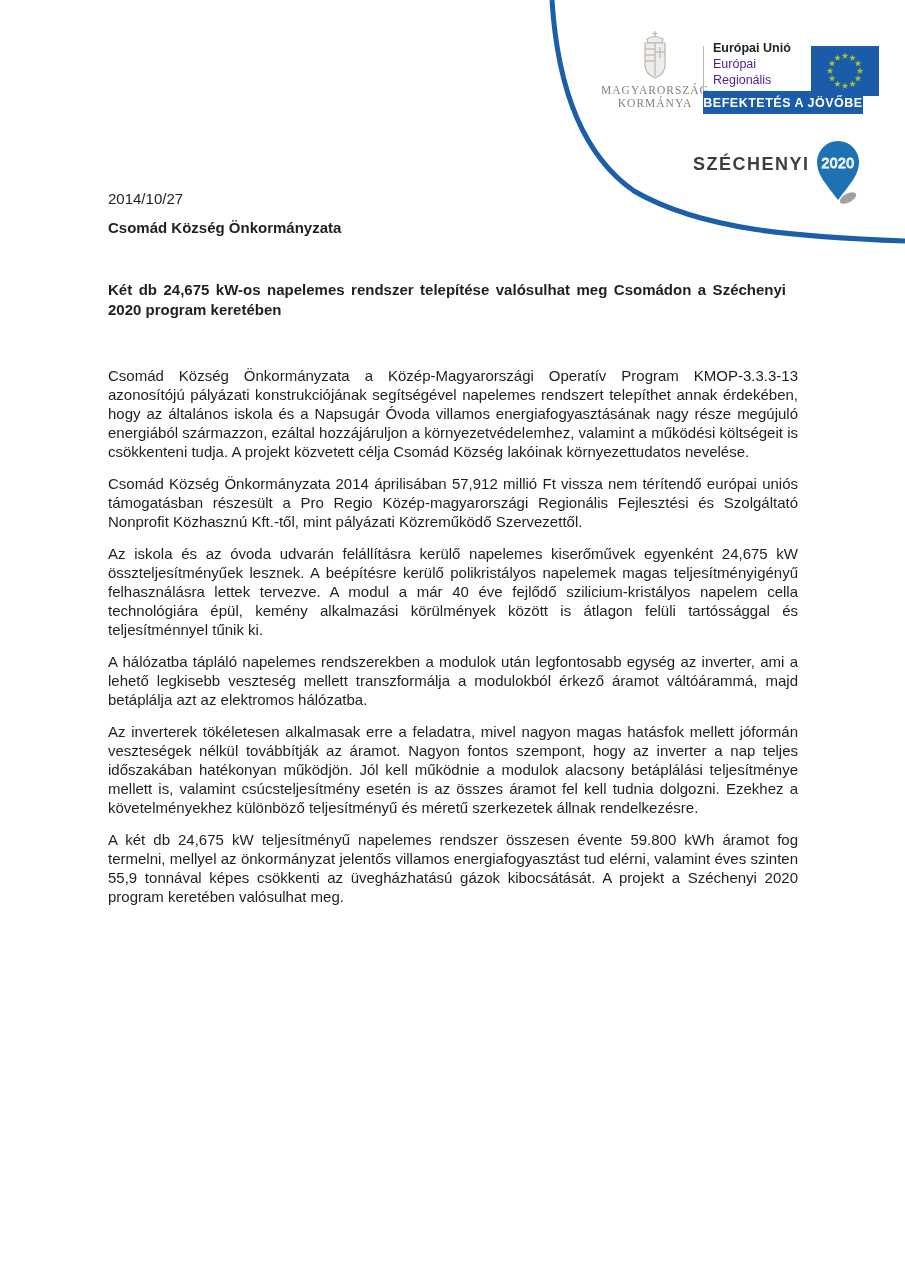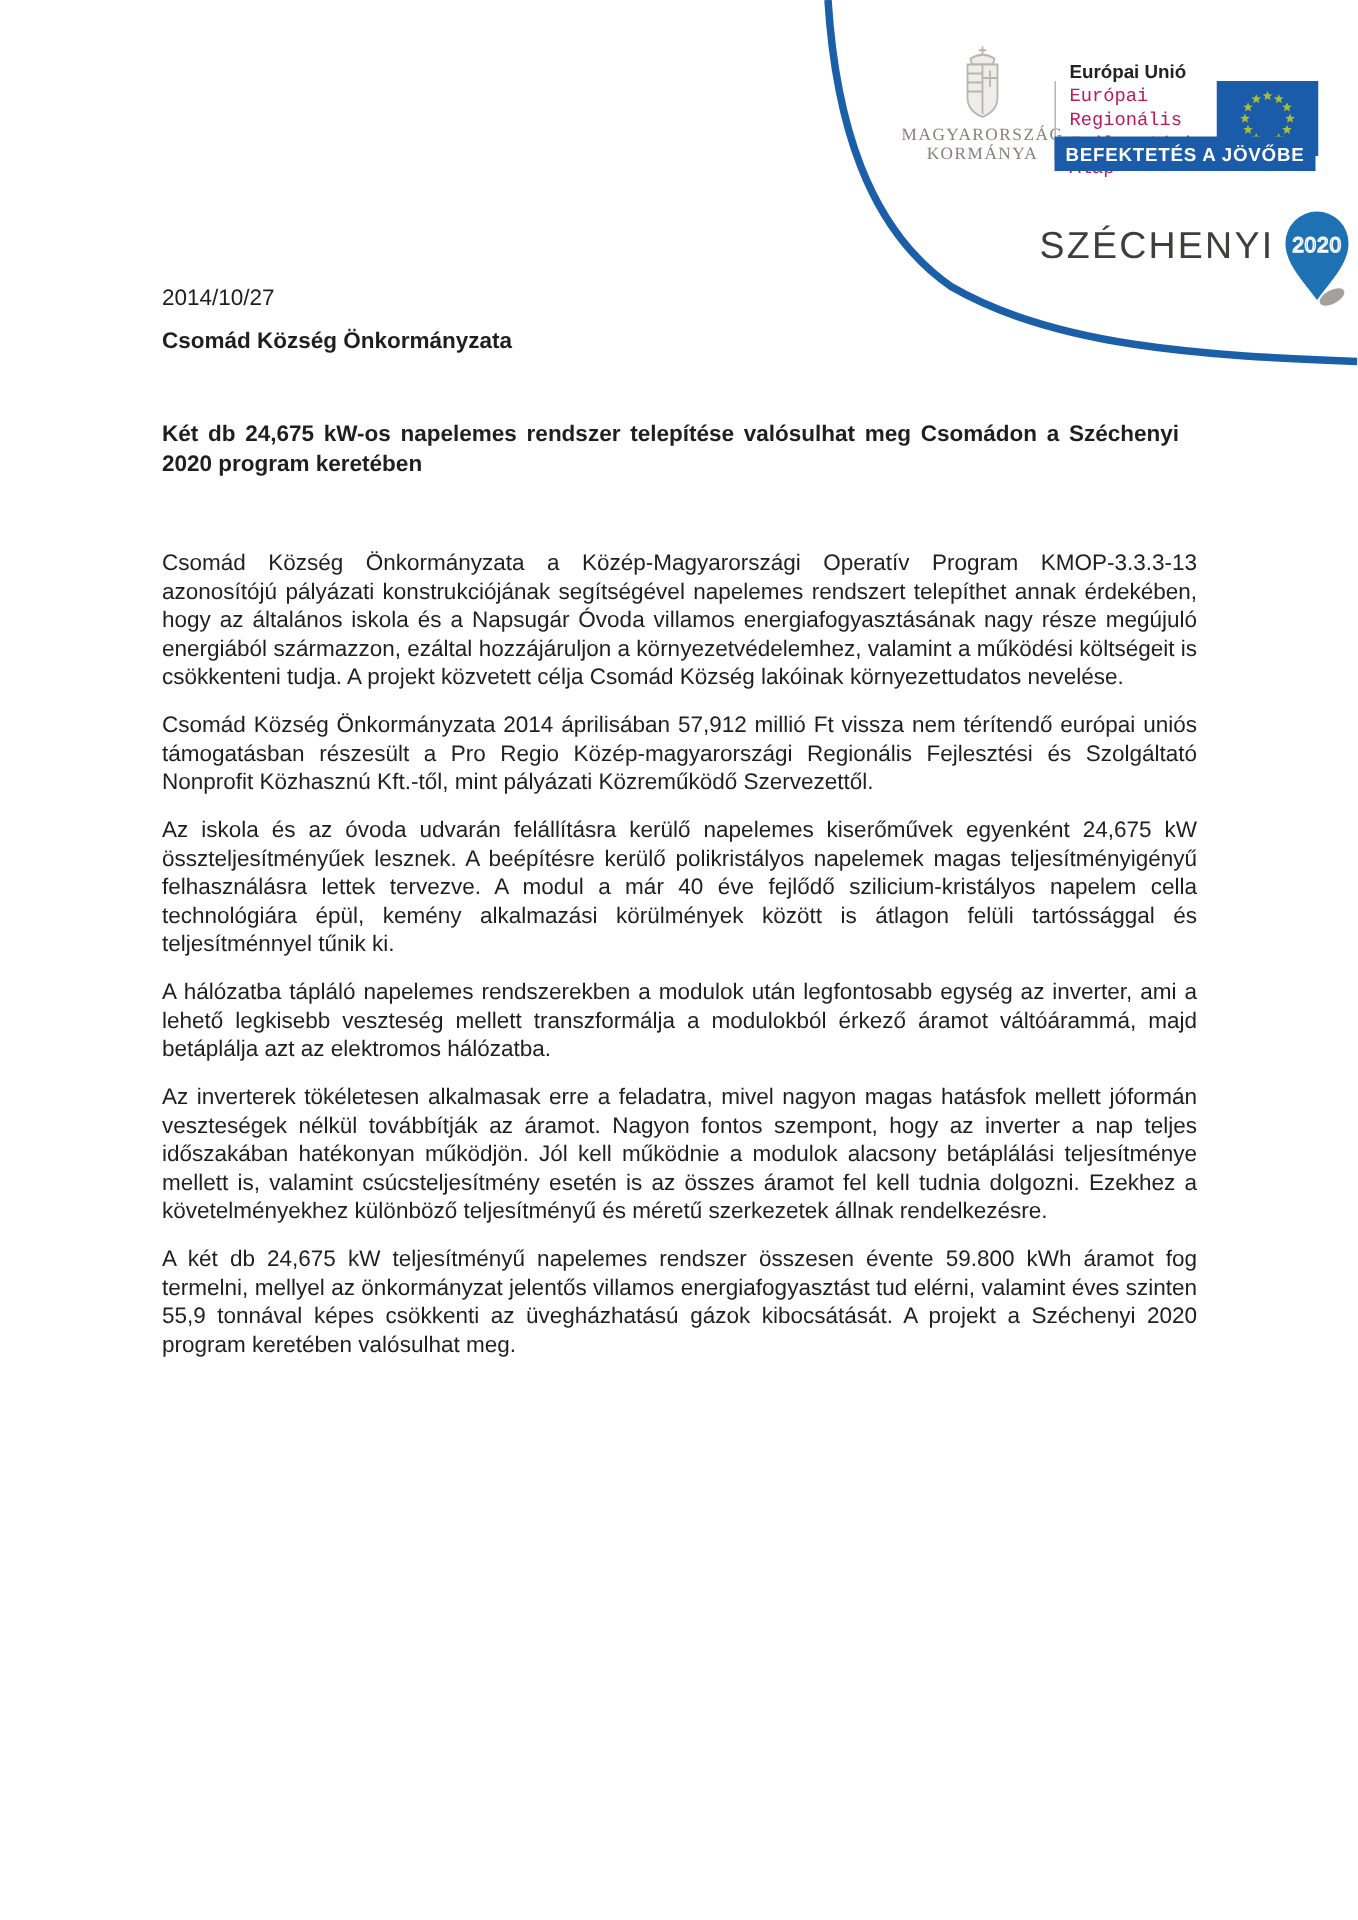--- a/index.html
+++ b/index.html
@@ -36,34 +36,34 @@
     font-size:11.5px;line-height:13px;color:var(--gov-gray);
     letter-spacing:1px;
   }
   .eu-block{
     position:absolute;top:38px;left:703px;
     display:flex;align-items:center;
   }
   .eu-divider{width:1px;height:52px;background:#b7b5b2;margin-right:9px;margin-top:2px;}
   .eu-text{width:93px;padding-top:2px;}
   .eu-text .l1{font-size:12.5px;font-weight:bold;line-height:16px;color:#222;}
-  .eu-text .l2,.eu-text .l3{font-size:12.5px;line-height:16px;color:#be185d;font-family:Liberation Mono, monospace;}
+  .eu-text .l2,.eu-text .l3{font-size:12.5px;line-height:16px;color:#4c1d95;}
   .eu-flag{margin-left:5px;display:block;}
   .eu-banner{
-    position:absolute;top:91px;left:703px;width:174px;height:23px;
+    position:absolute;top:91px;left:703px;width:160px;height:23px;
     background:var(--banner-blue);
     color:#fff;font-weight:bold;font-size:12.5px;letter-spacing:.5px;
     display:flex;align-items:center;justify-content:center;
   }
   .szechenyi{
     position:absolute;top:140px;left:693px;
     display:flex;align-items:flex-start;
   }
   .szechenyi .sz-text{
-    font-size:25px;font-weight:normal;color:var(--szechenyi-gray);
+    font-size:18px;font-weight:bold;color:var(--szechenyi-gray);
     letter-spacing:1.5px;line-height:25px;margin-top:12px;
   }
   .szechenyi .pin{margin-left:4px;display:block;}
   
   .content{
     position:absolute;top:190px;left:108px;width:690px;
   }
   .date{font-size:15px;line-height:17px;margin-bottom:12px;}
   .org{font-size:15px;font-weight:bold;line-height:17px;margin-bottom:44px;}
   .title{

